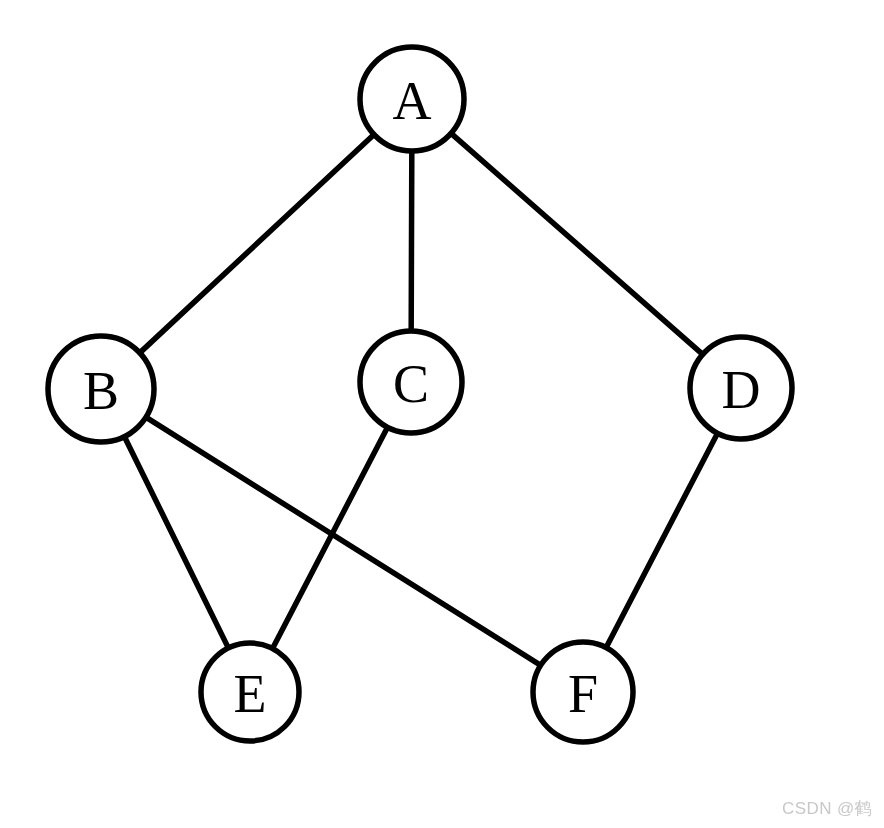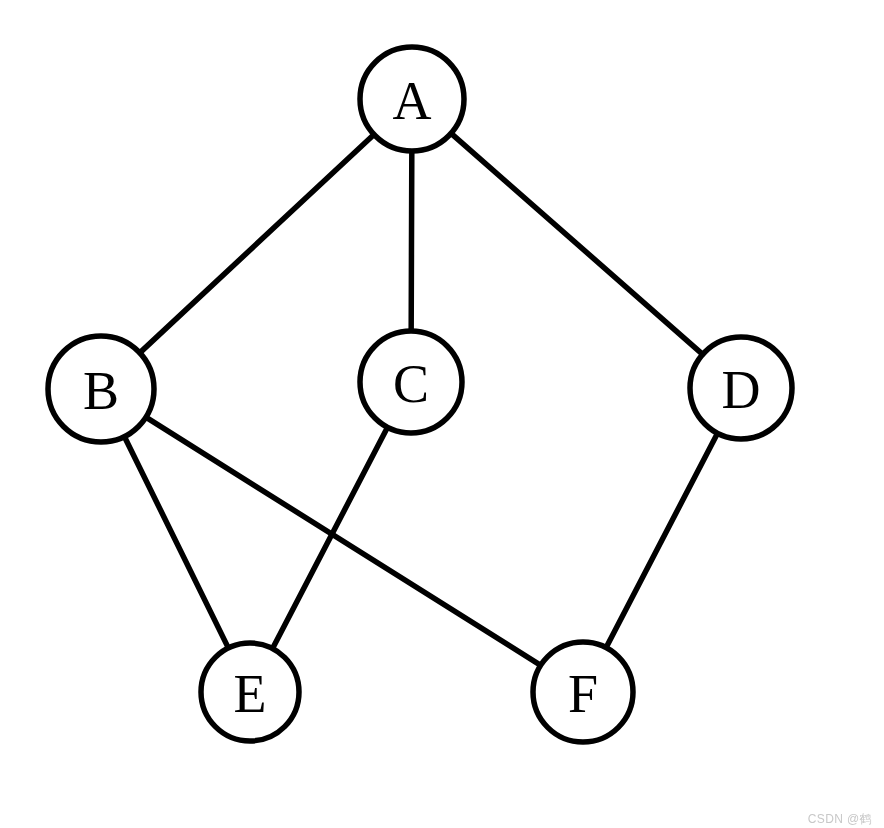--- a/index.html
+++ b/index.html
@@ -40,23 +40,23 @@
     font-family: "Liberation Serif", serif;
     font-size: 54px;
     fill: #000000;
     text-anchor: middle;
     dominant-baseline: central;
     user-select: none;
   }
   #watermark {
     position: absolute;
     right: 12px;
-    bottom: 0;
+    bottom: 8px;
     font-family: "Liberation Sans", sans-serif;
-    font-size: 12px;
+    font-size: 17px;
     color: #c8c8c8;
     letter-spacing: 0.4px;
     white-space: nowrap;
   }
 </style>
 </head>
 <body>
 
 <div id="canvas">
 

